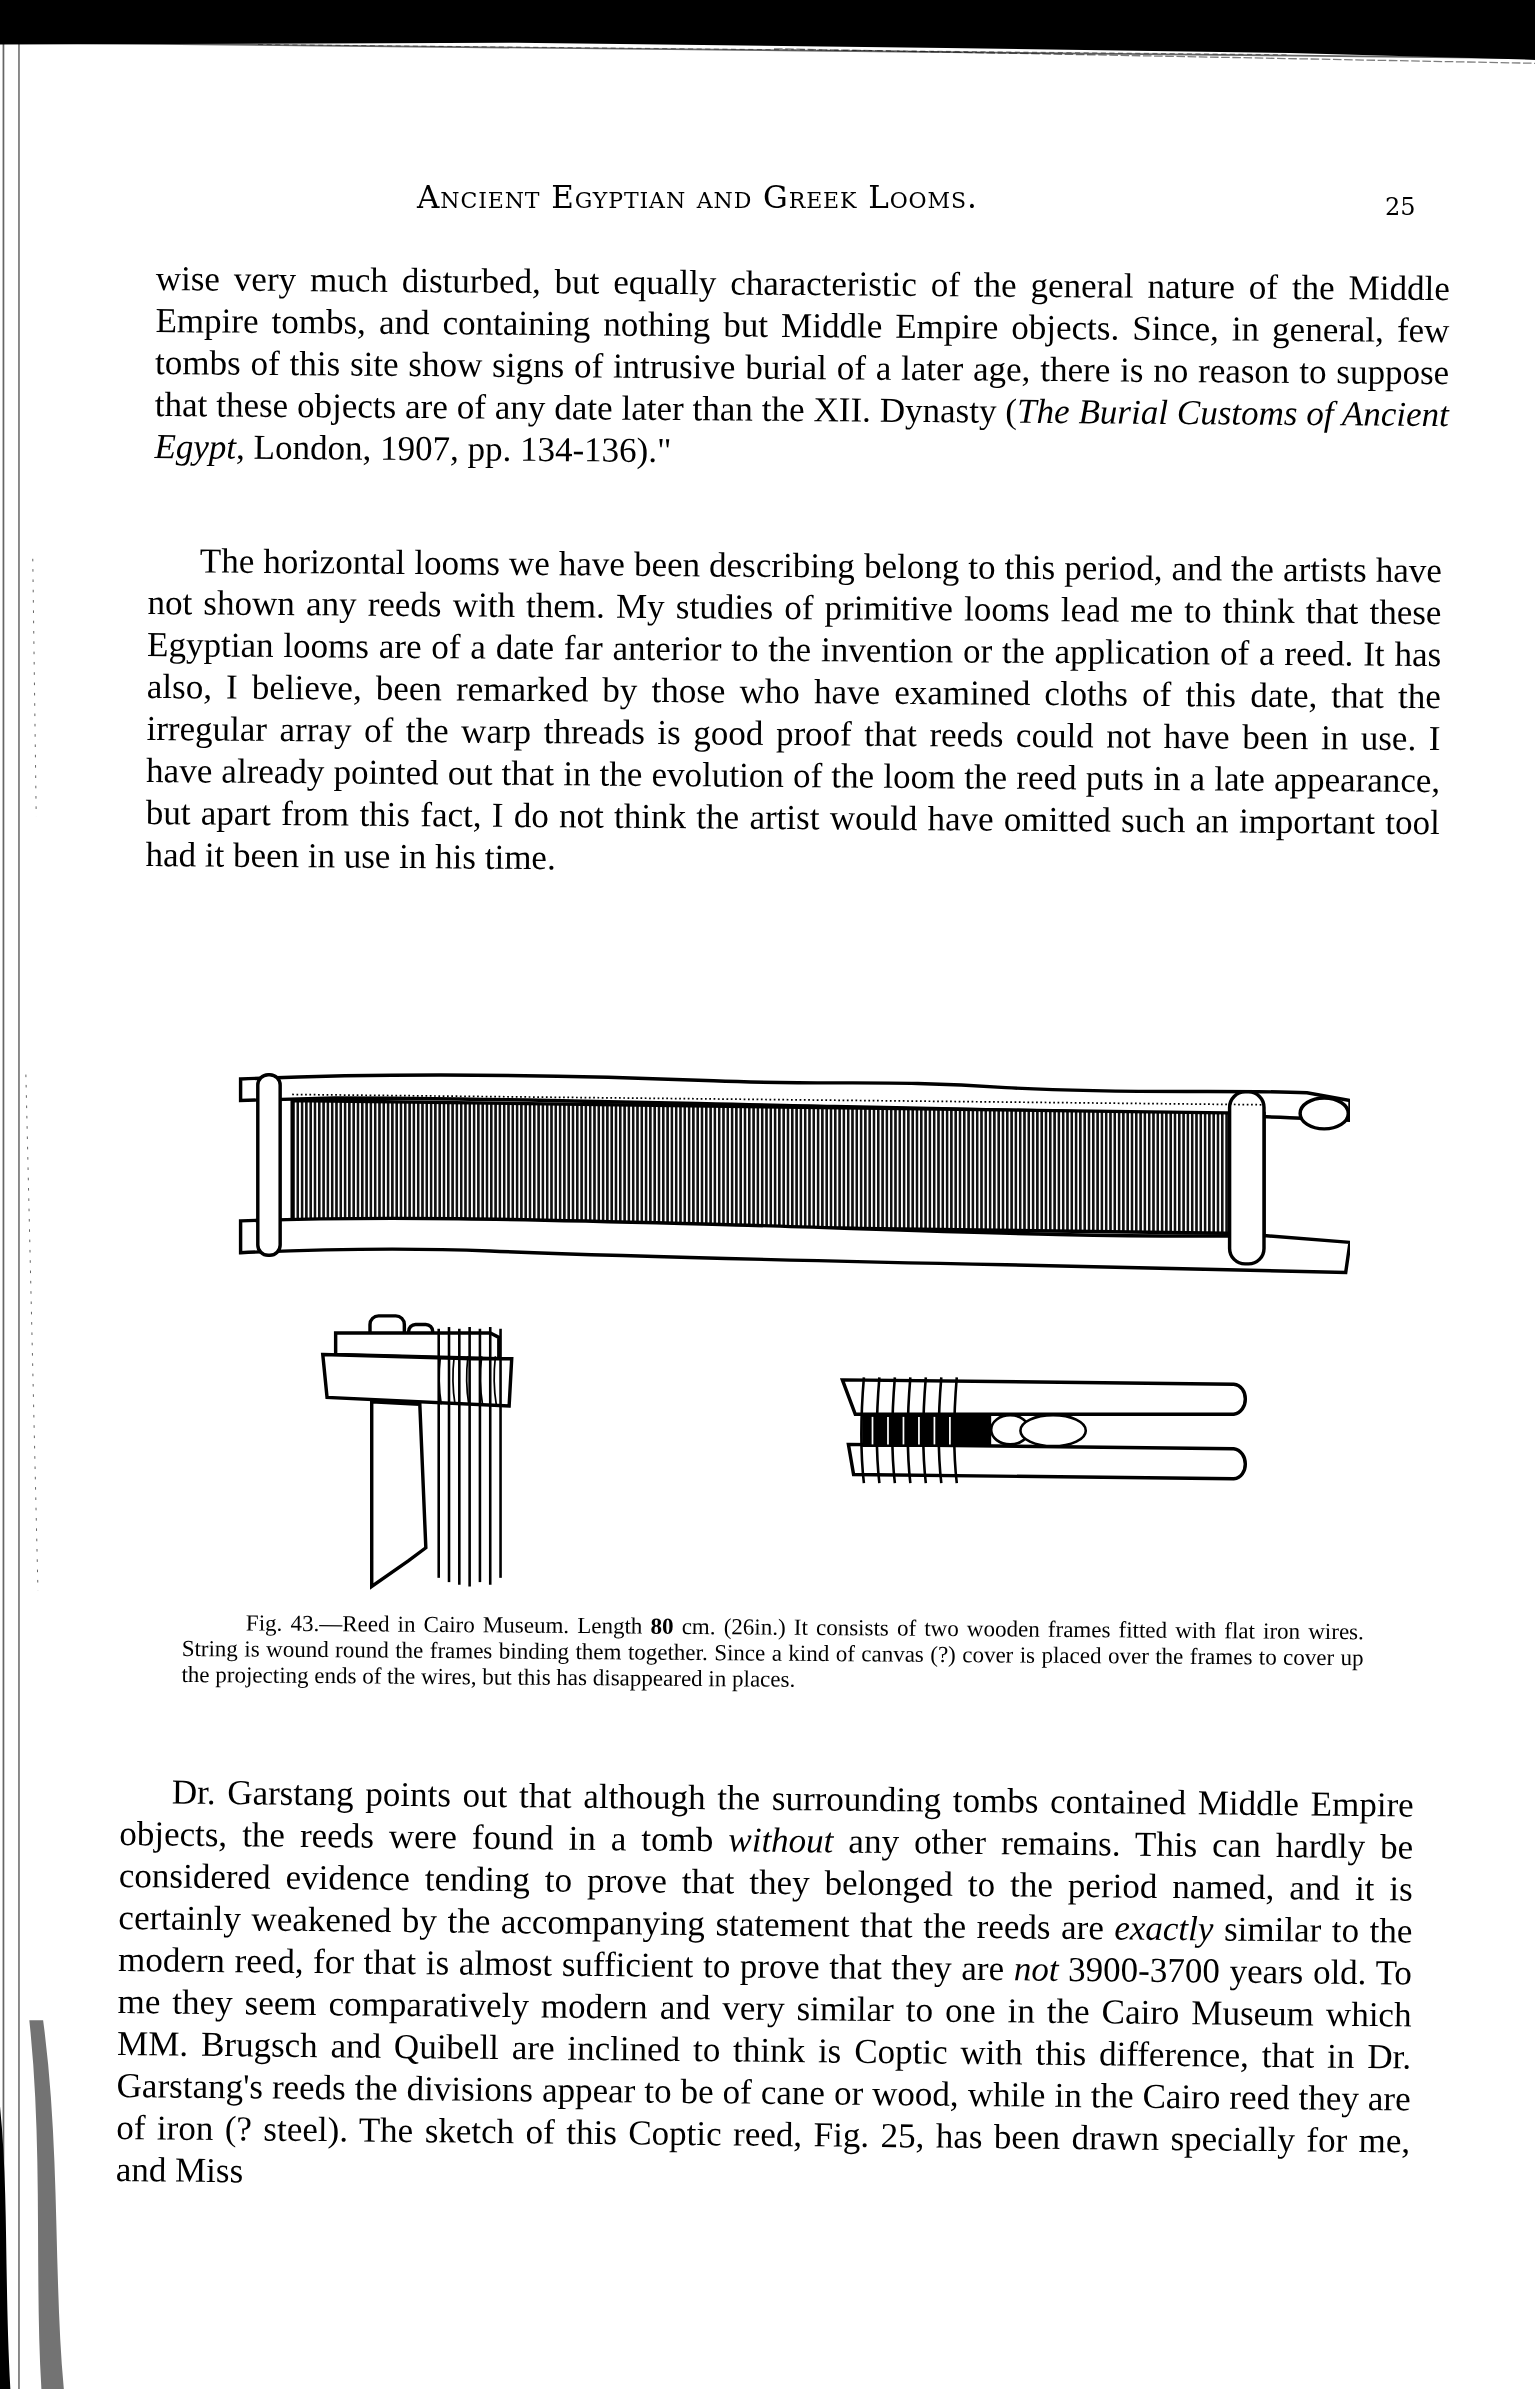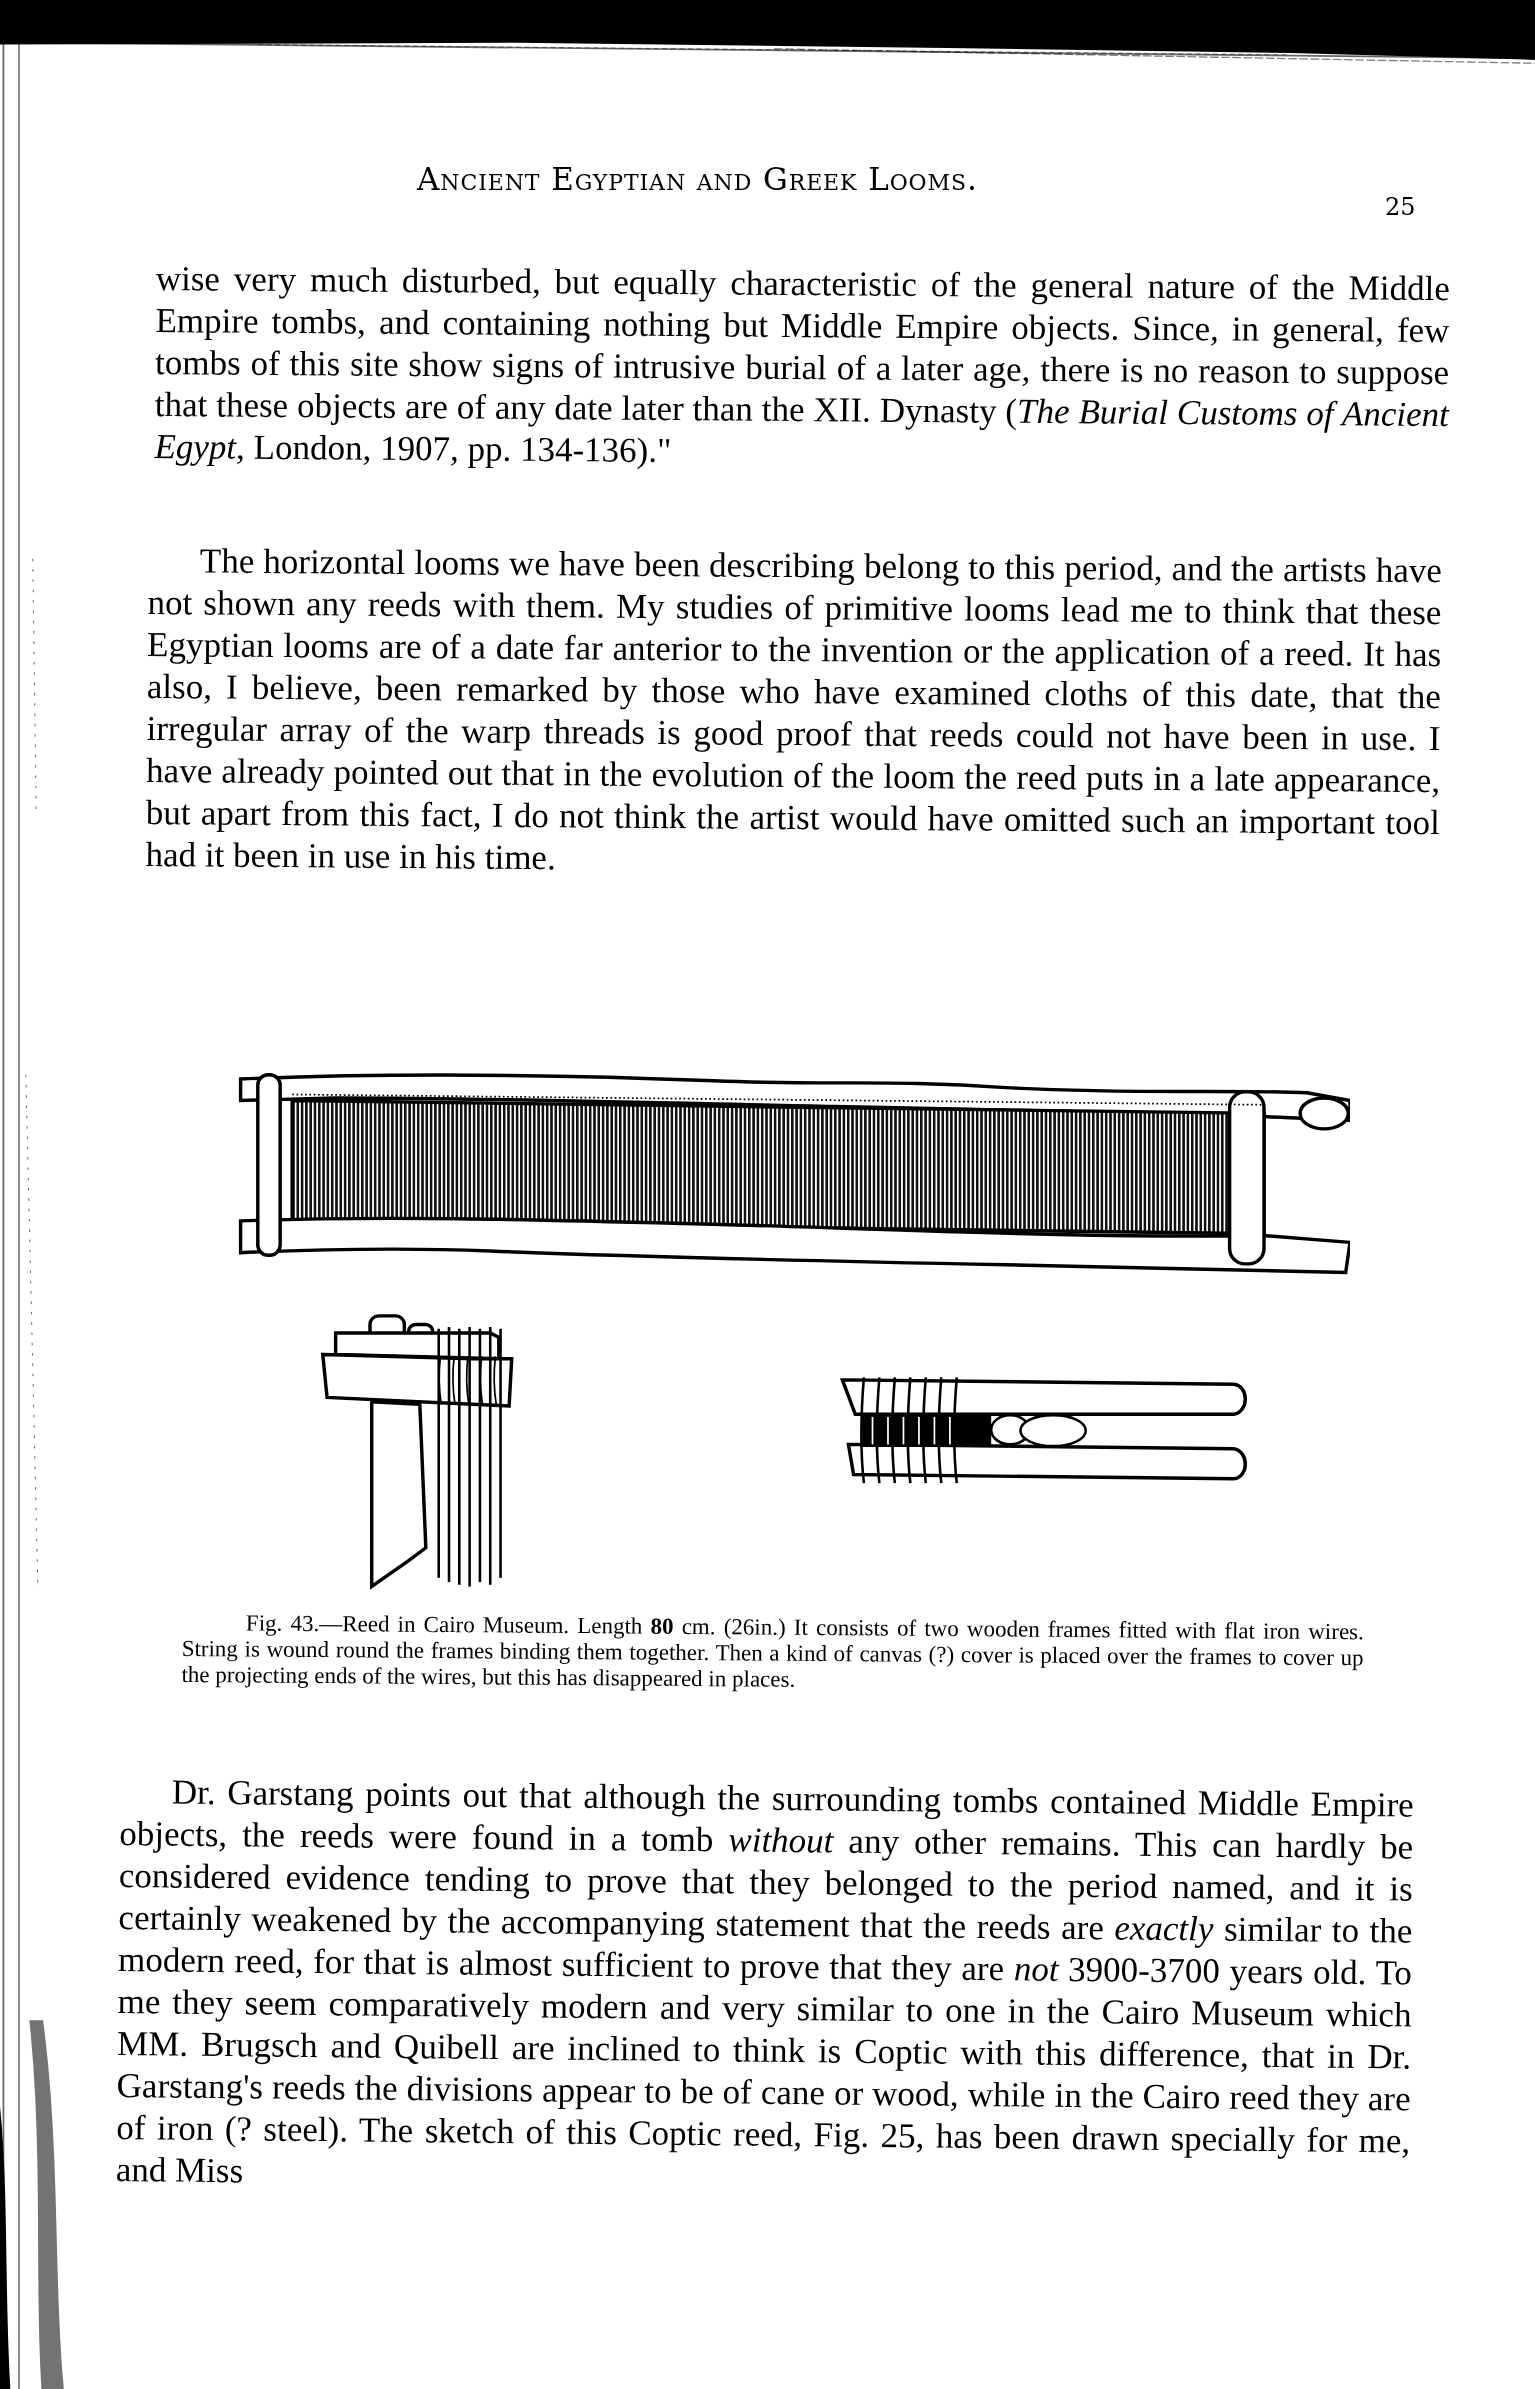--- a/index.html
+++ b/index.html
@@ -12,21 +12,21 @@
       position: absolute; left: 0; top: 0; width: 1536px; height: 77px;
       background: #000;
     }
     .top-edge {
       position: absolute; left: 0; top: 0; width: 1536px; height: 77px;
     }
     .left-edge {
       position: absolute; left: 0; top: 43px; width: 69px; height: 2346px;
     }
     .header {
-      position: absolute; left: 417px; top: 161px; width: 1049px;
+      position: absolute; left: 417px; top: 179px; width: 1049px;
       font-size: 31px; letter-spacing: 0.9px; font-variant: small-caps;
     }
     .page-number {
       position: absolute; left: 1385px; top: 193px; font-size: 24px;
     }
     .text-block {
       position: absolute; font-size: 35px; line-height: 42px;
       text-align: justify; text-align-last: left;
       font-family: "Liberation Serif", "DejaVu Serif", serif;
       transform-origin: left top;
@@ -143,19 +143,19 @@
     <line x1="40" y1="58" x2="40" y2="90"></line>
       <line x1="58" y1="58" x2="58" y2="90"></line>
     <line x1="76" y1="58" x2="76" y2="90"></line>
       <line x1="94" y1="58" x2="94" y2="90"></line>
     <line x1="112" y1="58" x2="112" y2="90"></line>
       <line x1="130" y1="58" x2="130" y2="90"></line>
   </g>
 </svg>
 
 <div class="caption">
-  <div class="lead"><span>Fig. 43.</span><span>—Reed in Cairo Museum. Length </span><b>80</b><span> cm. (26in.) It consists of two wooden frames fitted with flat iron wires. String is wound round the frames binding them together. Then a kind of canvas (?) cover is placed over the frames to cover up the projecting ends of the wires, but this has disappeared in places.</span></div>
+  <div class="lead"><span>Fig. 43.</span><span>—Reed in Cairo Museum. Length </span><b>80</b><span> cm. (26in.) It consists of two wooden frames fitted with flat iron wires. String is wound round the frames binding them together. Since a kind of canvas (?) cover is placed over the frames to cover up the projecting ends of the wires, but this has disappeared in places.</span></div>
 </div>
 
 <div class="text-block block3">
   <p class="indent"><span>Dr. Garstang points out that although the surrounding tombs contained Middle Empire objects, the reeds were found in a tomb </span><em>without</em><span> any other remains. This can hardly be considered evidence tending to prove that they belonged to the period named, and it is certainly weakened by the accompanying statement that the reeds are </span><em>exactly</em><span> similar to the modern reed, for that is almost sufficient to prove that they are </span><em>not</em><span> 3900-3700 years old. To me they seem comparatively modern and very similar to one in the Cairo Museum which MM. Brugsch and Quibell are inclined to think is Coptic with this difference, that in Dr. Garstang's reeds the divisions appear to be of cane or wood, while in the Cairo reed they are of iron (? steel). The sketch of this Coptic reed, Fig. 25, has been drawn specially for me, and Miss</span></p>
 </div>
 
 
 </body></html>

